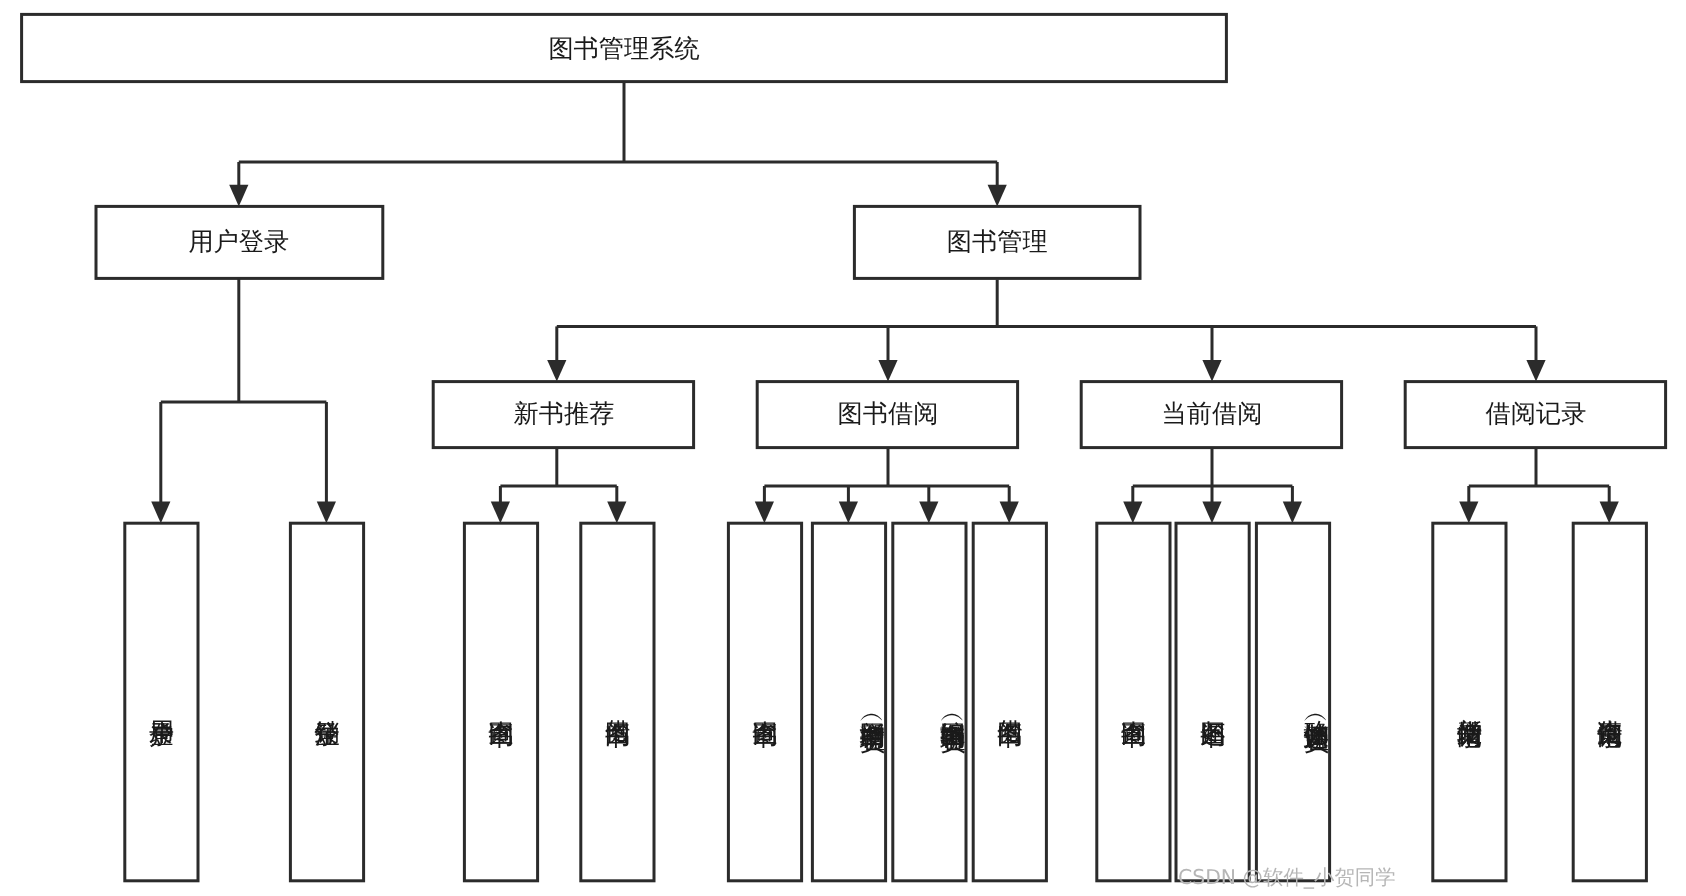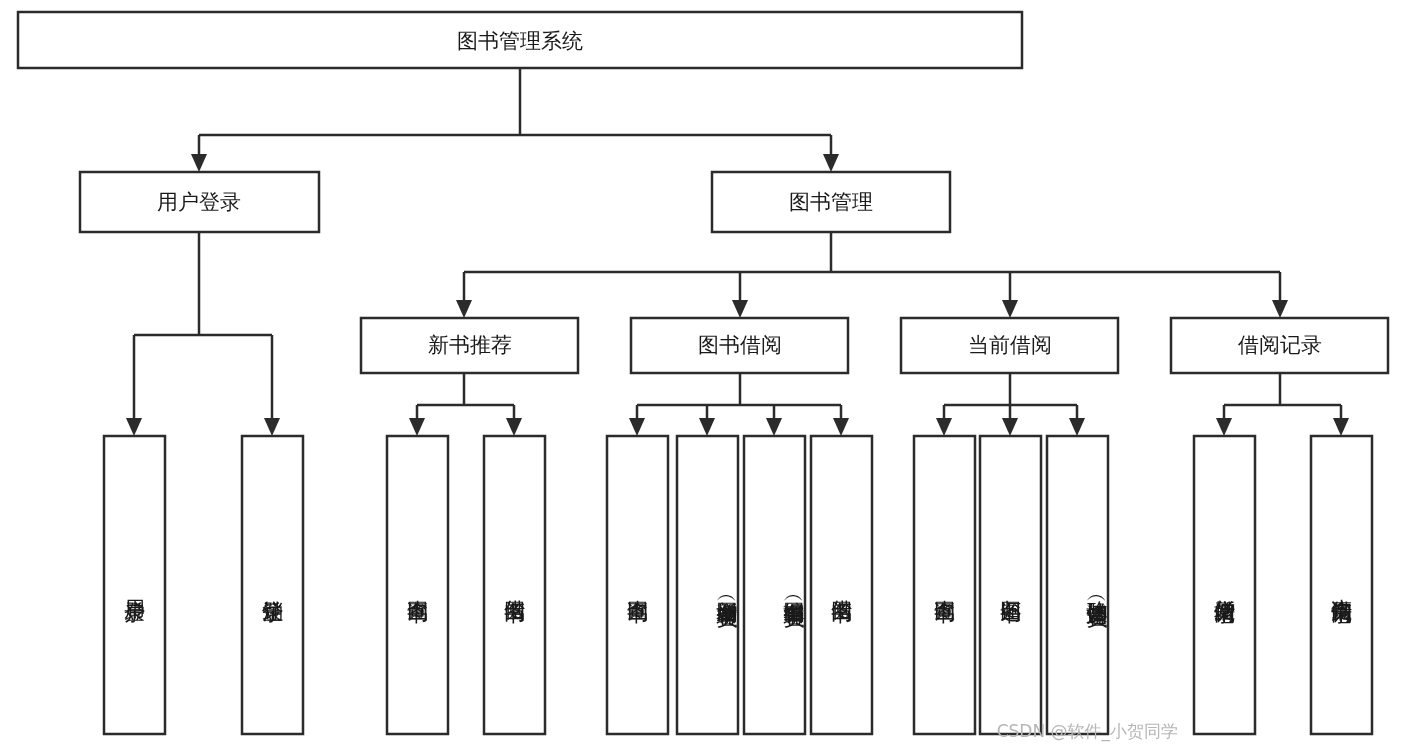--- a/index.html
+++ b/index.html
@@ -12,21 +12,20 @@
     width: 1405px;
     height: 747px;
     font-family: "DejaVu Sans", "Liberation Sans", sans-serif;
     overflow: hidden;
     position: relative;
   }
   #diagram-root {
     position: relative;
     width: 1171px;
     height: 747px;
-    padding-left: 15px;
   }
   svg#tree-svg {
     position: absolute;
     top: 0;
     left: 0;
     width: 1405px;
     height: 747px;
     display: block;
   }
   .node-rect {

